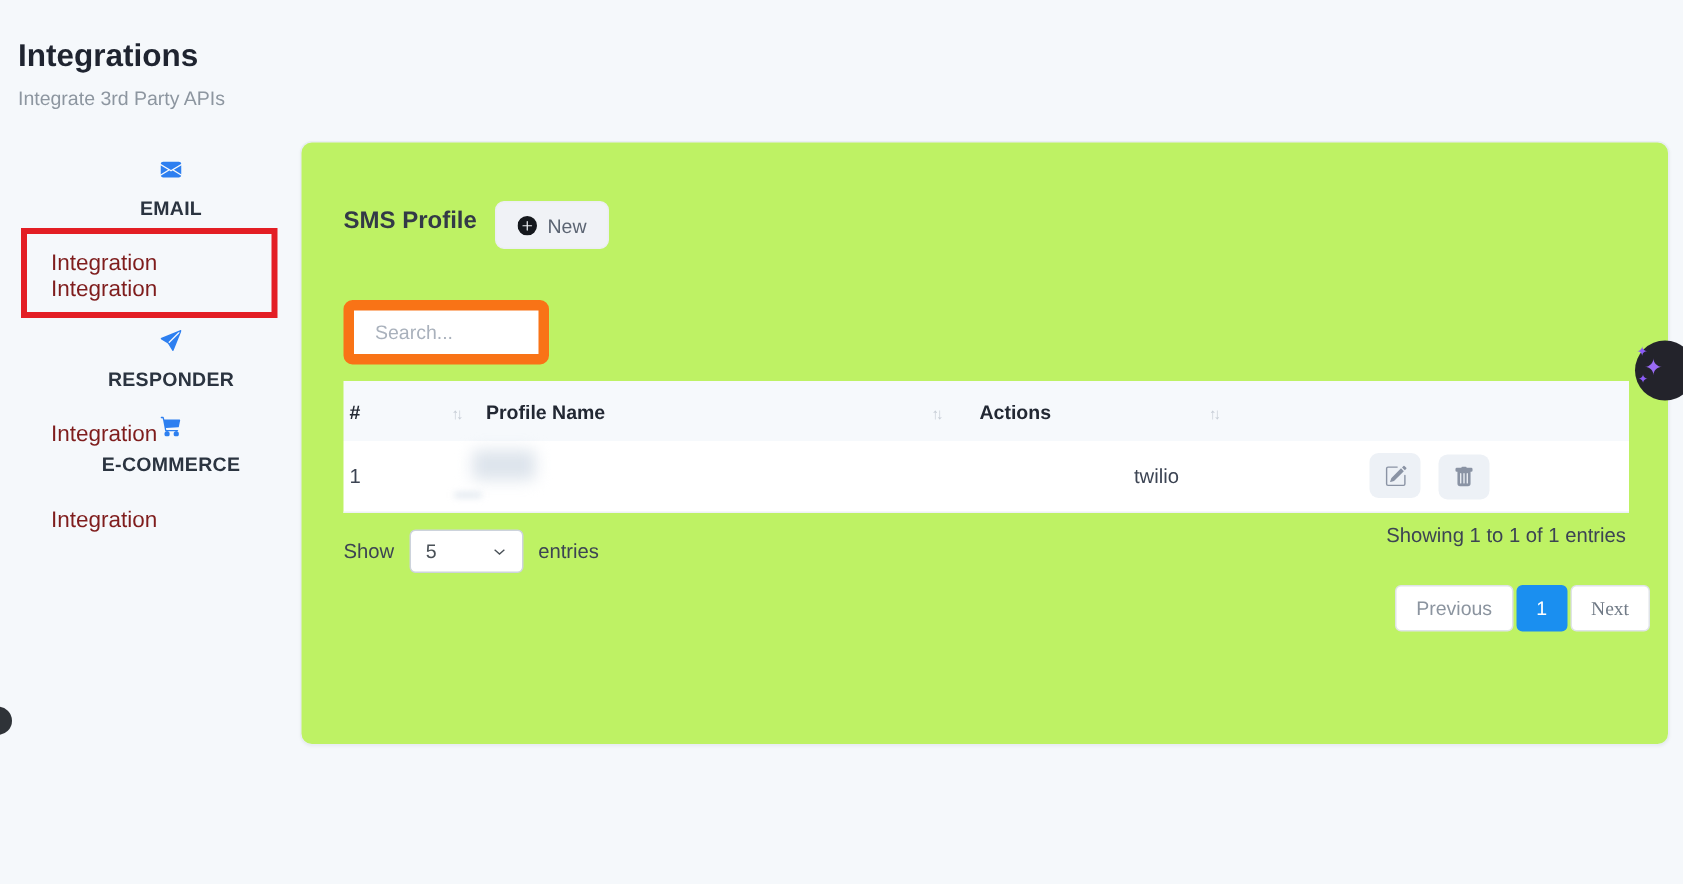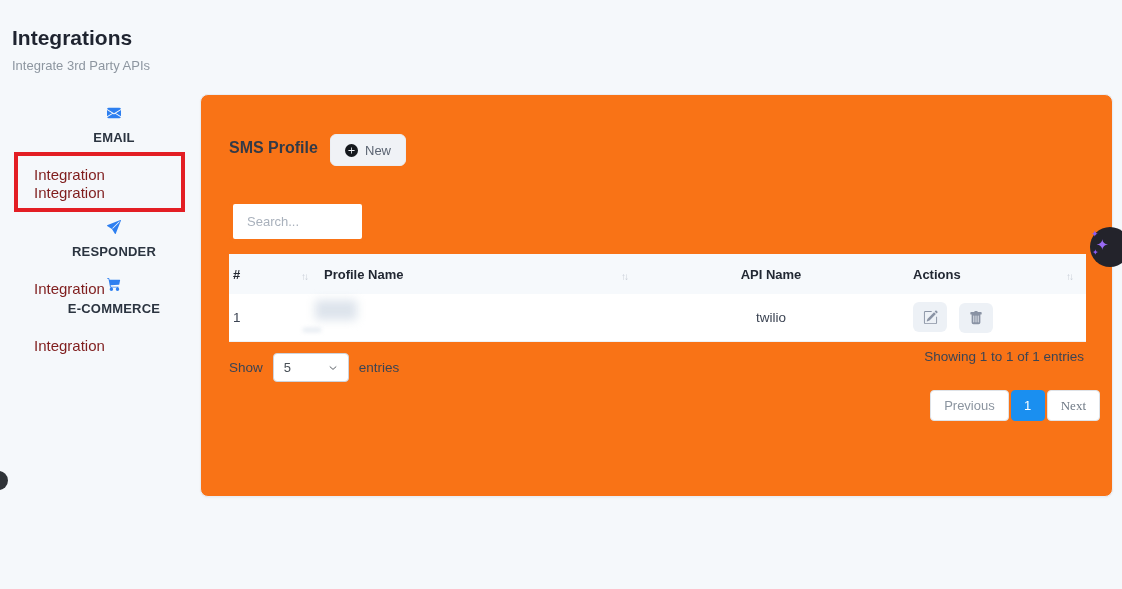--- a/index.html
+++ b/index.html
@@ -15,30 +15,30 @@
   .side-item { position:absolute; left:34px; width:160px; cursor:pointer; }
   .side-top { display:flex; align-items:center; gap:6px;flex-direction:column; }
   .side-top svg { flex:0 0 auto; }
   .side-label { font-size:13px; font-weight:bold; color:#2b3440; letter-spacing:.2px; }
   .side-sub { font-size:15px; color:#7f1d1d; margin-top:21px; }
   .red-box { position:absolute; left:14px; top:152px; width:171px; height:60px;
              border:4px solid #e31e24; pointer-events:none; }
 
   
   .card { position:absolute; left:200px; top:94px; width:913px; height:403px;
-          background:#f97316; border:1px solid #e9edf3; border-radius:8px;
+          background:#bef264; border:1px solid #e9edf3; border-radius:8px;
           box-shadow:0 1px 2px rgba(16,24,40,.04); }
   .card-title { position:absolute; left:28px; top:44px; font-size:16px; font-weight:bold; color:#333a47; }
   .btn-new { position:absolute; left:129px; top:39px; height:32px; padding:0 14px;
              display:flex; align-items:center; gap:7px; background:#f0f2f6;
              border:1px solid #eceef3; border-radius:6px; cursor:pointer; }
   .btn-new span { font-size:13px; color:#5b6472; }
 
   .search-input { position:absolute; left:28px; top:105px; width:137px; height:43px;
-                  border:4px solid #f97316; border-radius:6px; padding:0 14px;
+                  border:7px solid #f97316; border-radius:6px; padding:0 14px;
                   font-size:13px; color:#495057; font-family:"Liberation Sans", sans-serif; outline:none; }
   .search-input::placeholder { color:#a9b1bc; }
 
   
   .table { position:absolute; left:28px; top:159px; width:857px; }
   .thead { display:flex; height:40px; background:#f6f9fc; align-items:center;
            font-size:13px; font-weight:bold; color:#222833; }
   .trow  { display:flex; height:48px; align-items:center; font-size:13.5px;
            color:#3c4453; border-bottom:1px solid #eef2f6; background:#fff; }
   .c1 { width:92px;  padding-left:4px;  position:relative; }
@@ -150,23 +150,20 @@
     <div class="table">
       <div class="thead">
         <div class="c1 th">
           <span>#</span>
           <span class="sort-icon">↑↓</span>
         </div>
         <div class="c2 th">
           <span>Profile Name</span>
           <span class="sort-icon">↑↓</span>
         </div>
-        <div class="c3 th">
-          <span>API Name</span>
-        </div>
         <div class="c4 th">
           <span>Actions</span>
           <span class="sort-icon">↑↓</span>
         </div>
       </div>
 
       <div class="trow">
         <div class="c1">1</div>
         <div class="c2">
           <span class="redact-blob"></span>

